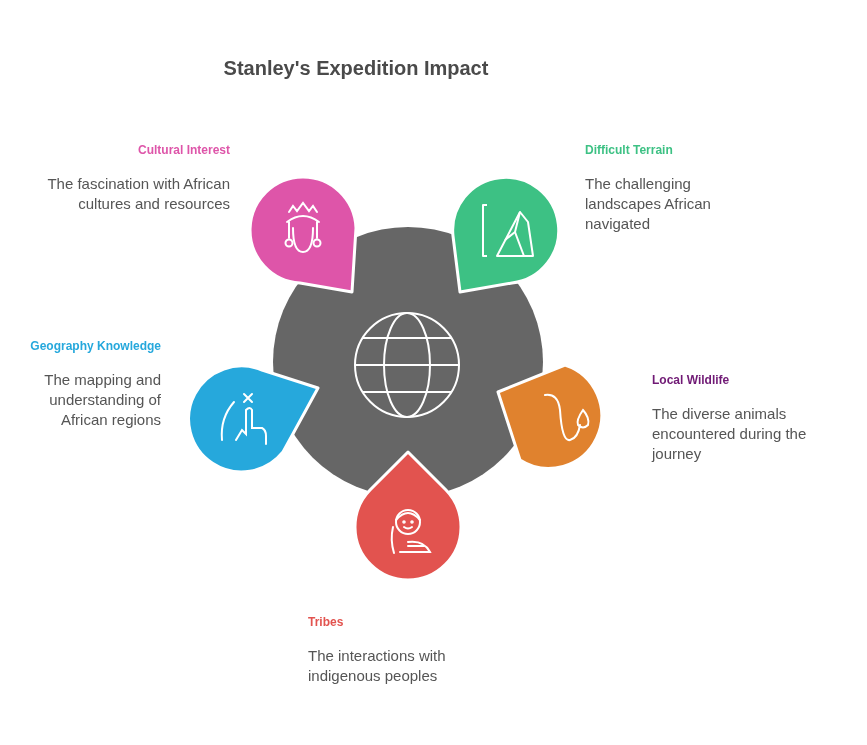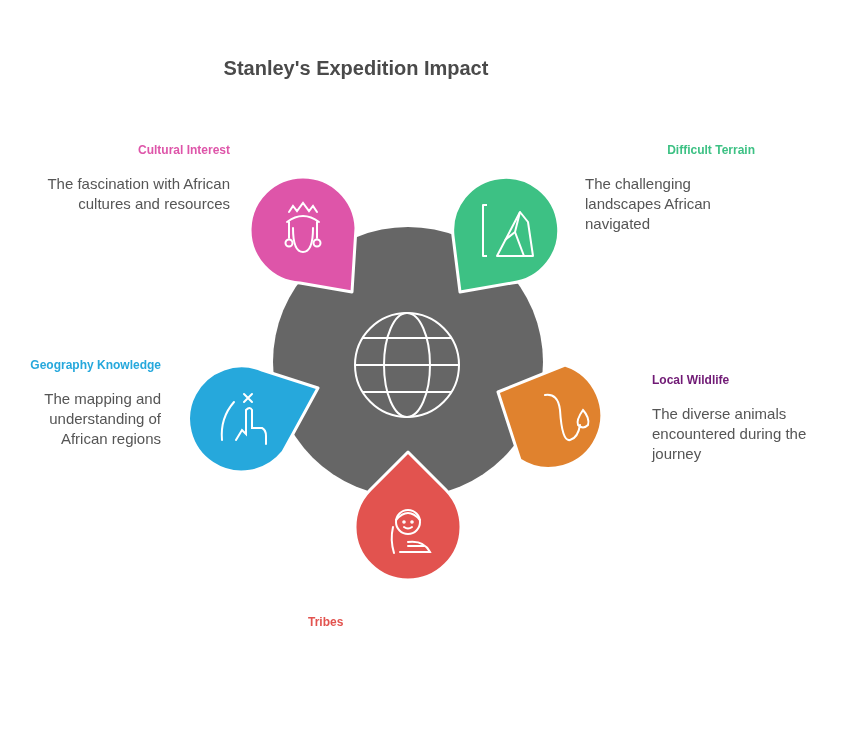--- a/index.html
+++ b/index.html
@@ -84,29 +84,30 @@
     </g>
   </g>
 </svg>
 
 <div class="block left" style="left:40px;top:136px;width:190px;">
   <div class="h" style="color:#DE55A9;">Cultural Interest</div>
   <div class="d">The fascination with African cultures and resources</div>
 </div>
 
 <div class="block right" style="left:585px;top:136px;width:170px;">
-  <div class="h" style="color:#3DC184;text-align:right;">Difficult Terrain</div>
+  <div class="h" style="color:#3DC184;">Difficult Terrain</div>
   <div class="d">The challenging landscapes African navigated</div>
 </div>
 
-<div class="block left" style="left:20px;top:351px;width:141px;text-align:right;">
+<div class="block left" style="left:20px;top:332px;width:141px;text-align:right;">
   <div class="h" style="color:#26A8DC;">Geography Knowledge</div>
   <div class="d">The mapping and understanding of African regions</div>
 </div>
 
 <div class="block right" style="left:652px;top:366px;width:190px;">
   <div class="h" style="color:#701a75;">Local Wildlife</div>
   <div class="d">The diverse animals encountered during the journey</div>
 </div>
 
 <div class="block center" style="left:308px;top:608px;width:200px;">
   <div class="h" style="color:#E2534F;">Tribes</div>
+  <div class="d">The interactions with indigenous peoples</div>
 </div>
 
 </body></html>

